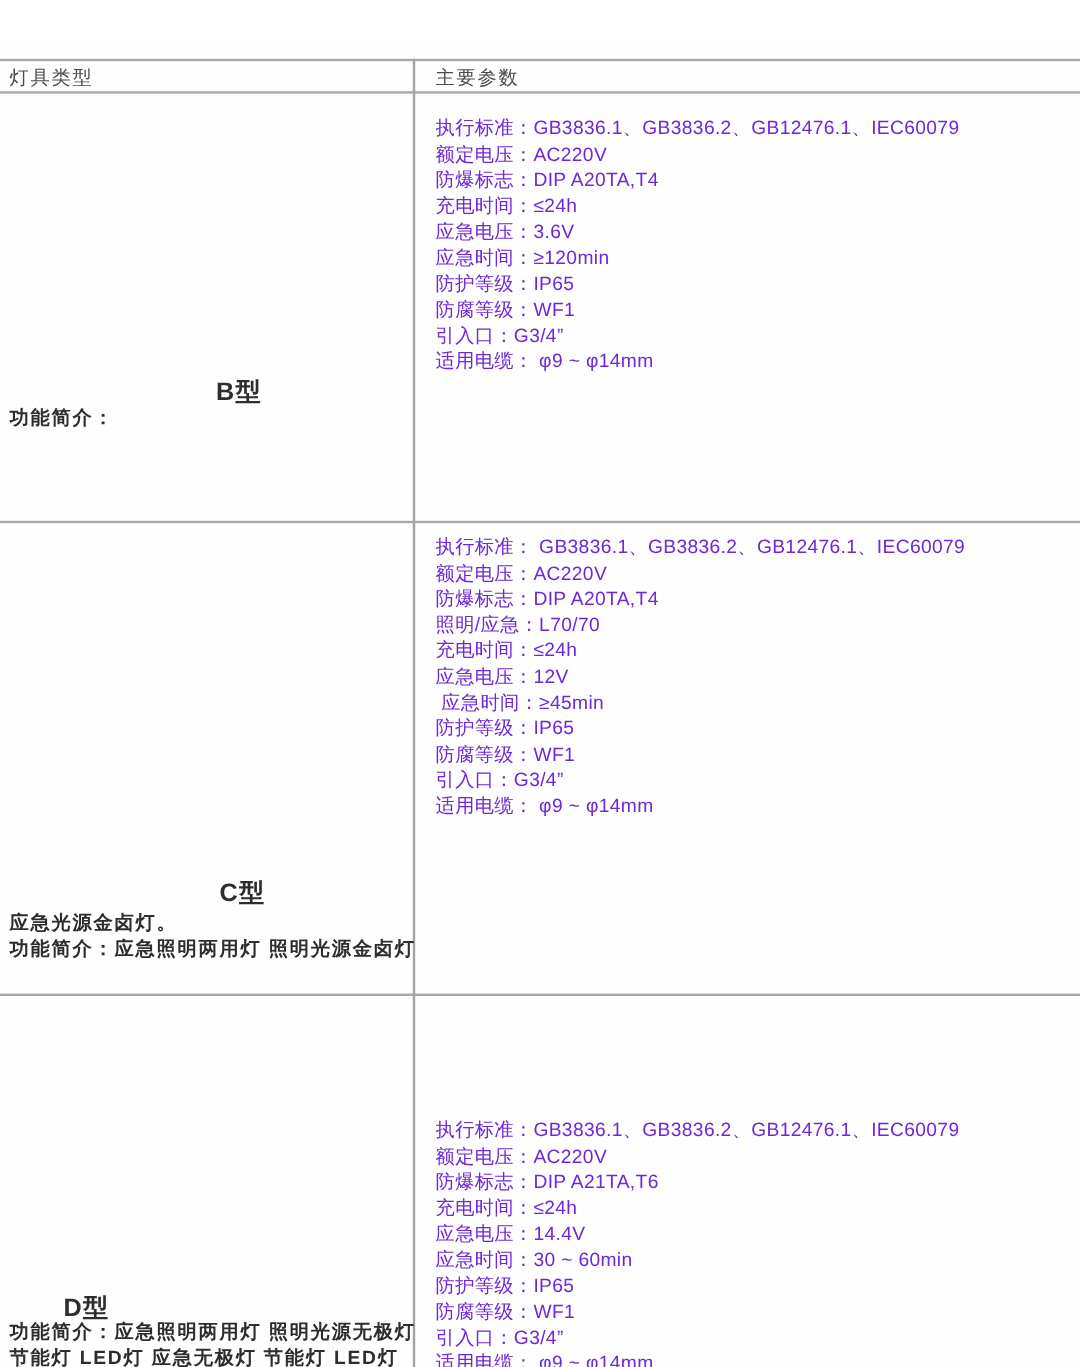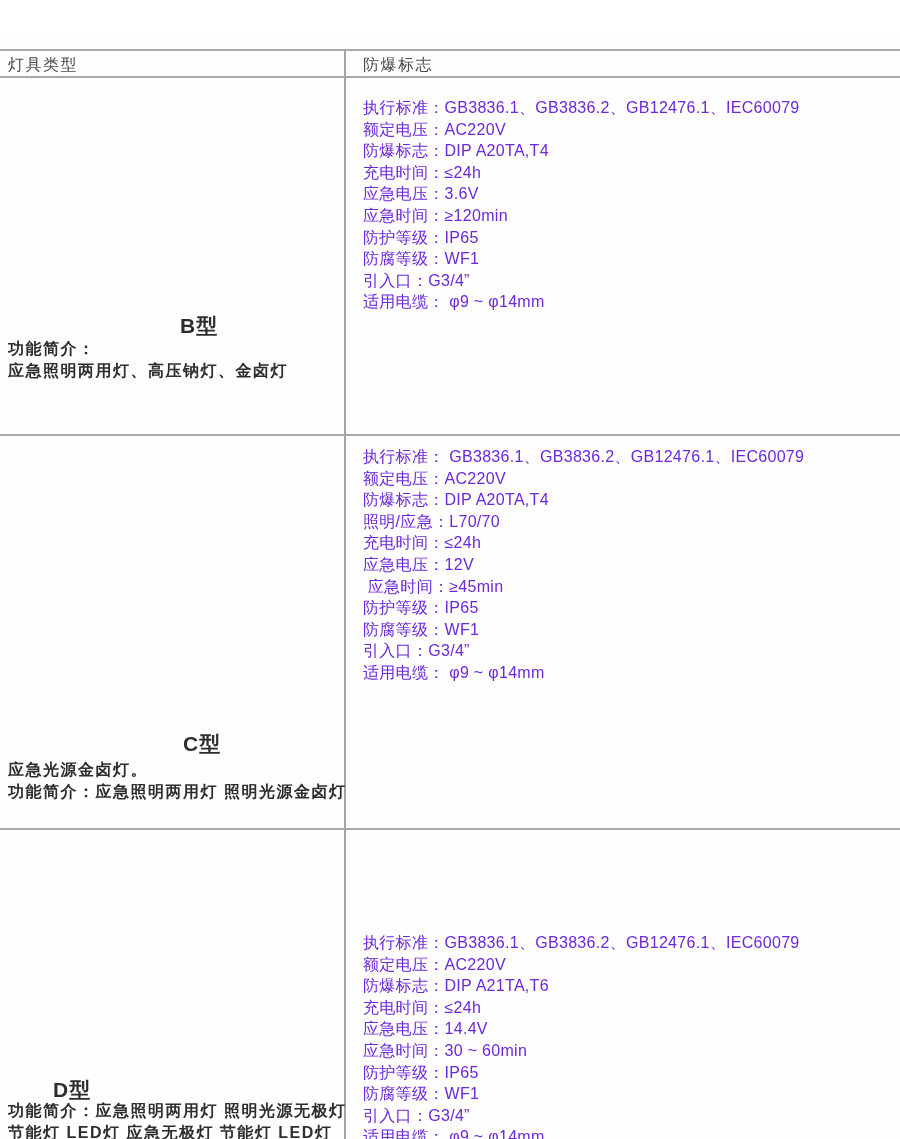--- a/index.html
+++ b/index.html
@@ -54,24 +54,24 @@
 <div class="page">
 
   <div class="hline" style="top:13px"></div>
   <div class="hline" style="top:40px"></div>
   <div class="hline" style="top:398px"></div>
   <div class="hline" style="top:792px"></div>
   <div class="hline" style="top:1116px"></div>
   <div class="vline"></div>
 
   <div class="hdr" style="left:8px;top:19px">灯具类型</div>
-  <div class="hdr" style="left:363px;top:19px">防爆标志</div>
+  <div class="hdr" style="left:363px;top:19px">主要参数</div>
 
   <div class="type-label" style="left:180px;top:276px">B型</div>
-  <div class="intro" style="left:8px;top:302px"><div class="intro-line">功能简介：</div><div class="intro-line">应急照明两用灯、高压钠灯、金卤灯</div></div>
+  <div class="intro" style="left:8px;top:302px"><div class="intro-line">功能简介：</div></div>
   <div class="params" style="left:363px;top:61px"><div class="param-line">执行标准：GB3836.1、GB3836.2、GB12476.1、IEC60079</div><div class="param-line">额定电压：AC220V</div><div class="param-line">防爆标志：DIP A20TA,T4</div><div class="param-line">充电时间：≤24h</div><div class="param-line">应急电压：3.6V</div><div class="param-line">应急时间：≥120min</div><div class="param-line">防护等级：IP65</div><div class="param-line">防腐等级：WF1</div><div class="param-line">引入口：G3/4”</div><div class="param-line">适用电缆： φ9 ~ φ14mm</div></div>
 
   <div class="type-label" style="left:183px;top:694px">C型</div>
   <div class="intro" style="left:8px;top:723px"><div class="intro-line">应急光源金卤灯。</div><div class="intro-line">功能简介：应急照明两用灯 照明光源金卤灯</div></div>
   <div class="params" style="left:363px;top:410px"><div class="param-line">执行标准： GB3836.1、GB3836.2、GB12476.1、IEC60079</div><div class="param-line">额定电压：AC220V</div><div class="param-line">防爆标志：DIP A20TA,T4</div><div class="param-line">照明/应急：L70/70</div><div class="param-line">充电时间：≤24h</div><div class="param-line">应急电压：12V</div><div class="param-line"> 应急时间：≥45min</div><div class="param-line">防护等级：IP65</div><div class="param-line">防腐等级：WF1</div><div class="param-line">引入口：G3/4”</div><div class="param-line">适用电缆： φ9 ~ φ14mm</div></div>
 
   <div class="type-label" style="left:53px;top:1040px">D型</div>
   <div class="intro" style="left:8px;top:1064px"><div class="intro-line">功能简介：应急照明两用灯 照明光源无极灯</div><div class="intro-line">节能灯 LED灯 应急无极灯 节能灯 LED灯</div></div>
   <div class="params" style="left:363px;top:896px"><div class="param-line">执行标准：GB3836.1、GB3836.2、GB12476.1、IEC60079</div><div class="param-line">额定电压：AC220V</div><div class="param-line">防爆标志：DIP A21TA,T6</div><div class="param-line">充电时间：≤24h</div><div class="param-line">应急电压：14.4V</div><div class="param-line">应急时间：30 ~ 60min</div><div class="param-line">防护等级：IP65</div><div class="param-line">防腐等级：WF1</div><div class="param-line">引入口：G3/4”</div><div class="param-line">适用电缆： φ9 ~ φ14mm</div></div>
 

